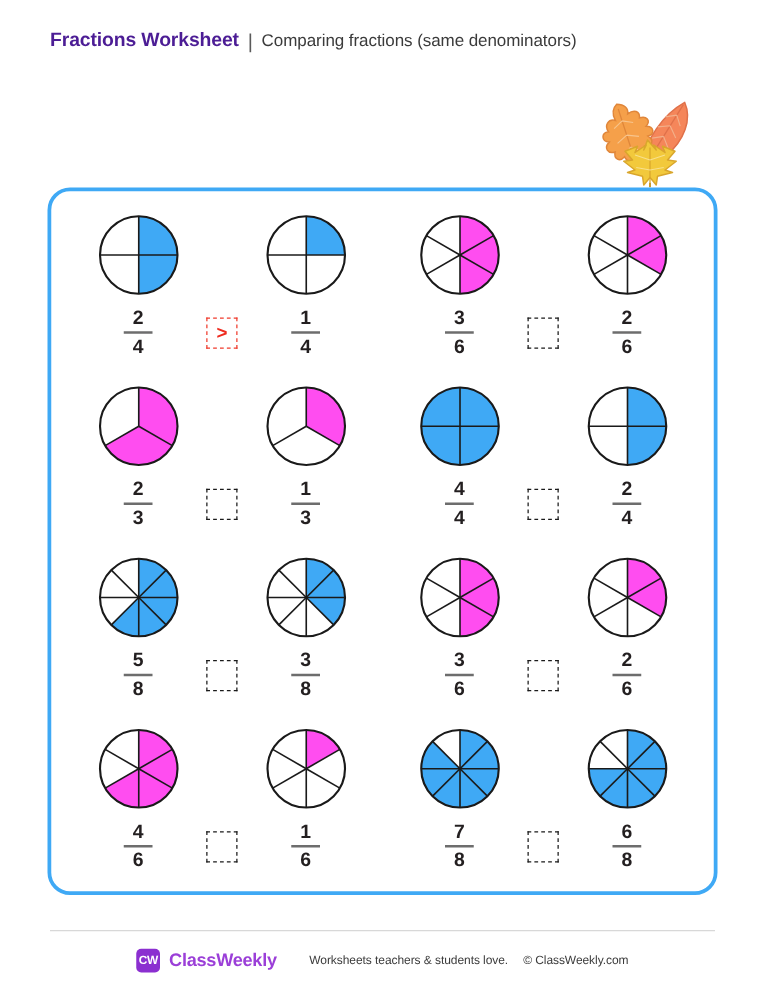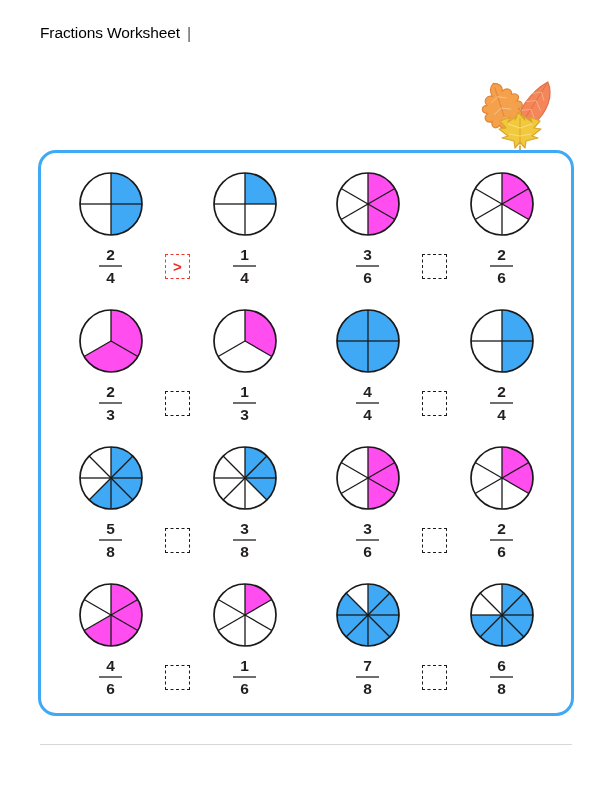--- a/index.html
+++ b/index.html
@@ -23,22 +23,22 @@
     top: 24px;
     width: 532px;
   }
   .title-line {
     display: flex;
     align-items: baseline;
     white-space: nowrap;
   }
   .title-main {
     font-size: 15.5px;
-    font-weight: normal;
-    color: #000000;
+    font-weight: bold;
+    color: #4c1d95;
     letter-spacing: -0.1px;
   }
   .title-sep {
     display: inline-block;
     margin: 0 7px;
     color: #5a5a5a;
     font-size: 16px;
     font-weight: 300;
     position: relative;
     top: 1px;
@@ -217,20 +217,21 @@
     letter-spacing: -0.05px;
   }
 </style>
 </head>
 <body>
 
 <div class="header">
   <div class="title-line">
     <span class="title-main">Fractions Worksheet</span>
     <span class="title-sep">|</span>
+    <span class="title-sub">Comparing fractions (same denominators)</span>
   </div>
 </div>
 
 <div class="leaves">
   <svg viewBox="0 0 104 76" width="104" height="76">
 
     <g transform="rotate(32 66 30)">
       <path d="M66 4 C78 12 82 30 76 48 C72 58 66 60 62 56 C56 48 56 22 66 4 Z" fill="#f5865a" stroke="#e0714a" stroke-width="1.2"></path>
       <path d="M66 6 L66 57" stroke="#e0714a" stroke-width="1"></path>
       <path d="M66 16 L73 22 M66 26 L75 32 M66 36 L74 42 M66 46 L71 50
@@ -674,13 +675,19 @@
             <div class="bar"></div>
             <div class="den">8</div>
           </div>
         </div>
       </div>
     </div>
 </div>
 
 <div class="footer">
   <div class="footer-rule"></div>
+  <div class="footer-inner">
+    <div class="logo-mark">CW</div>
+    <div class="logo-text">ClassWeekly</div>
+    <div class="footer-tag">Worksheets teachers &amp; students love.</div>
+    <div class="footer-copy">© ClassWeekly.com</div>
+  </div>
 </div>
 
 </body></html>

